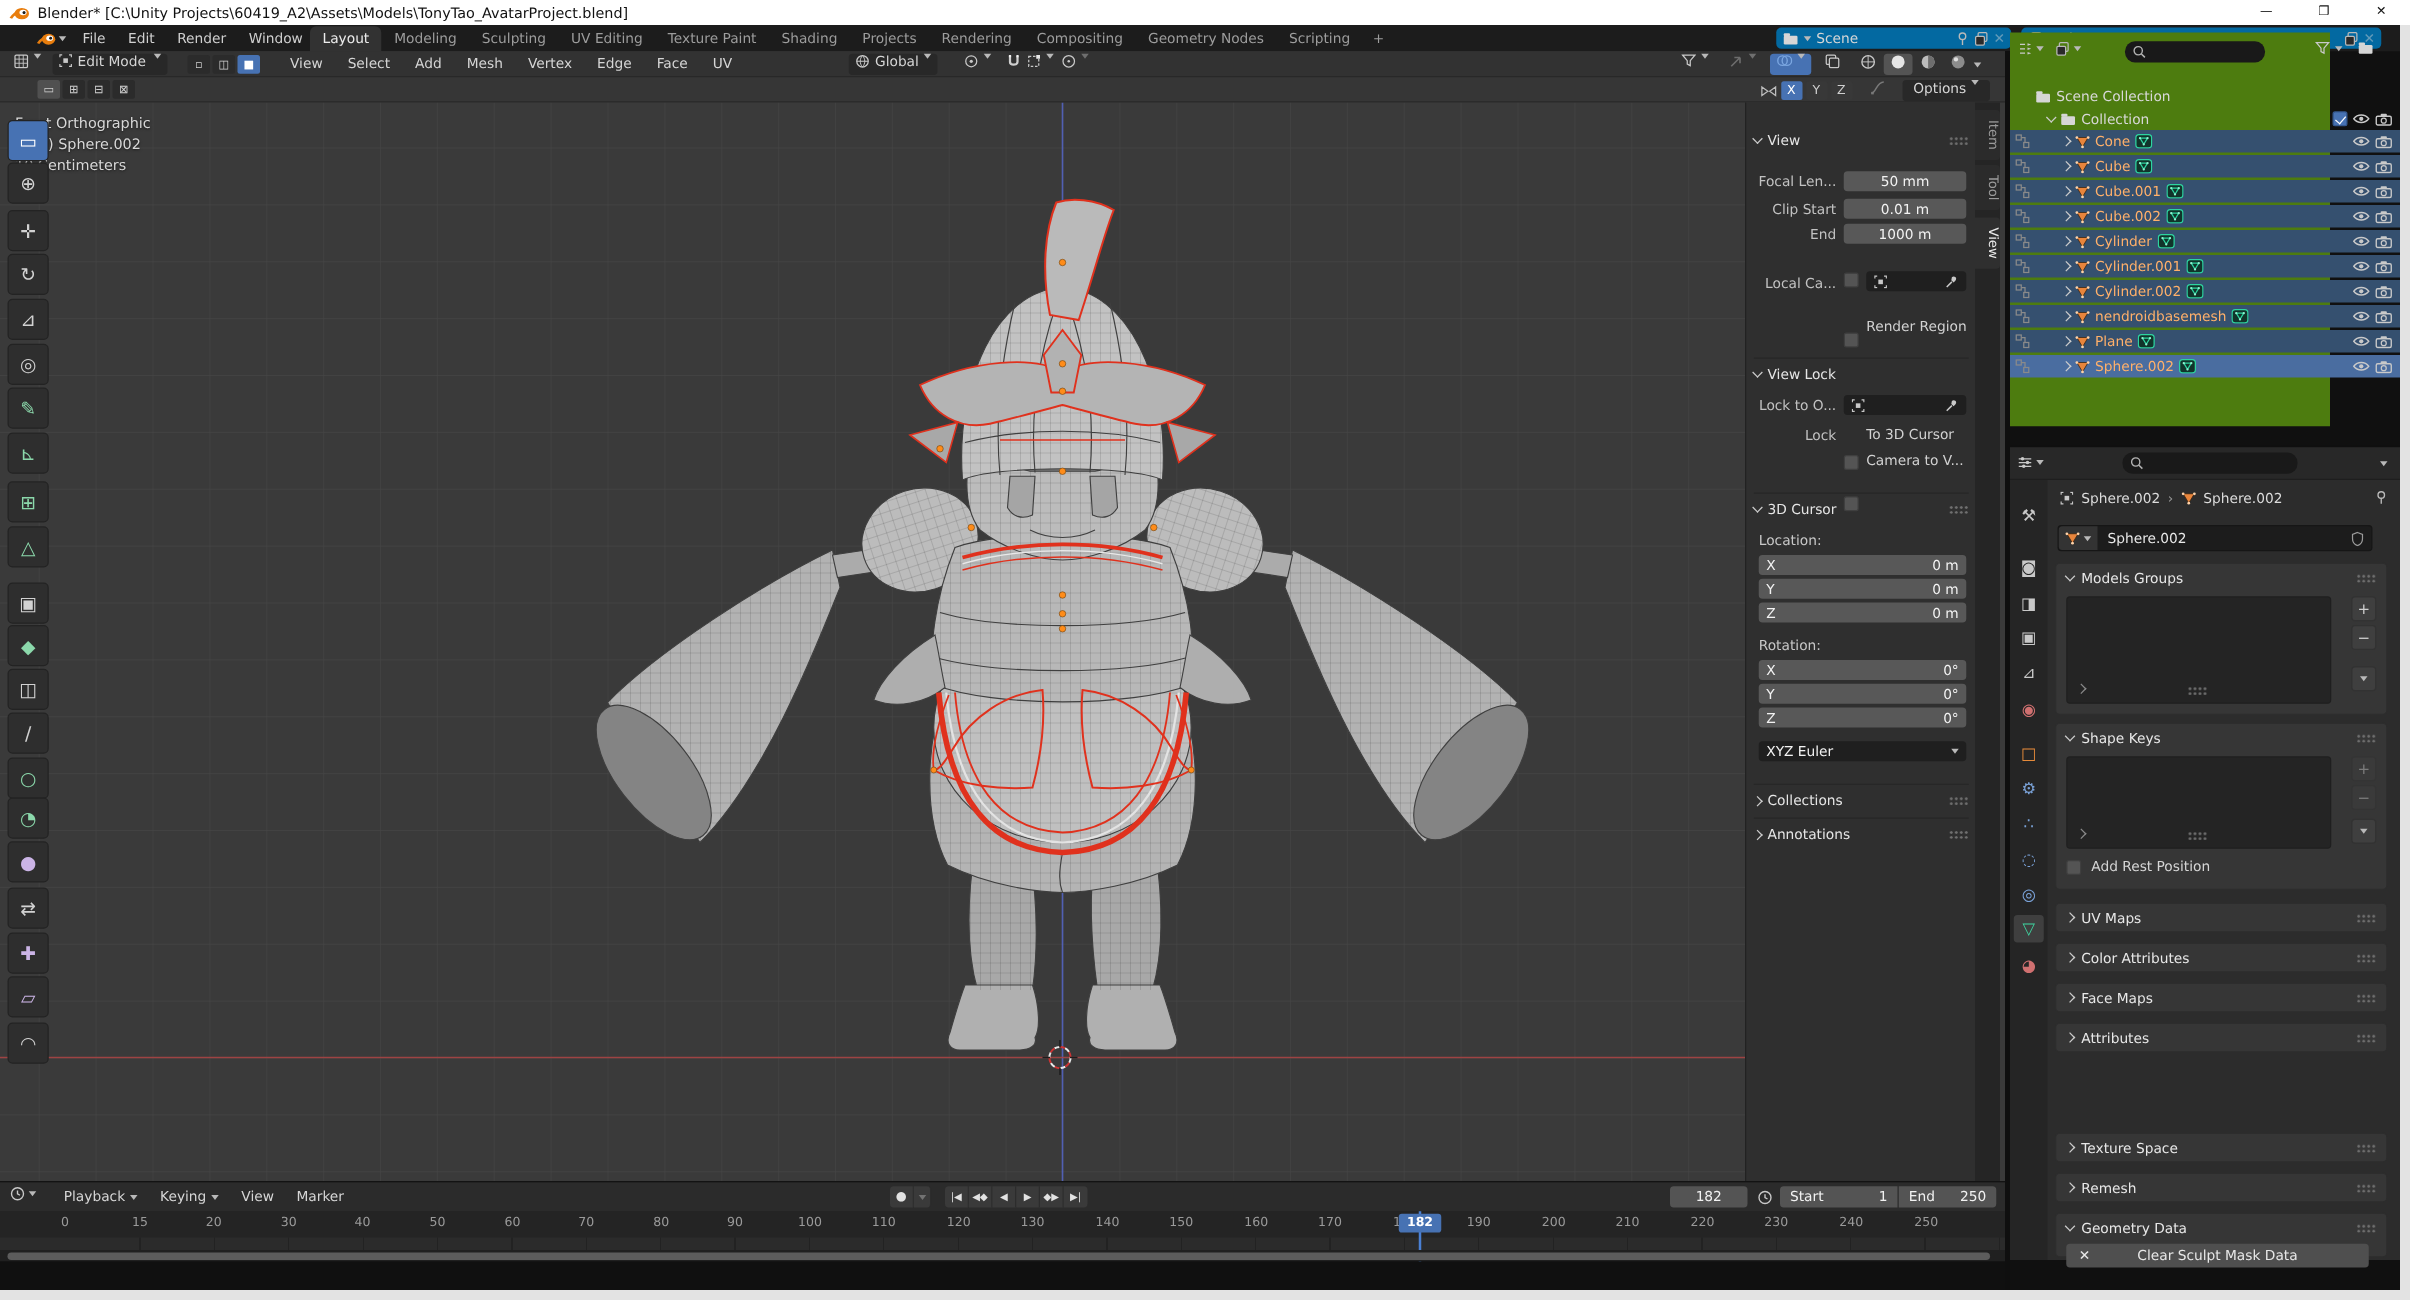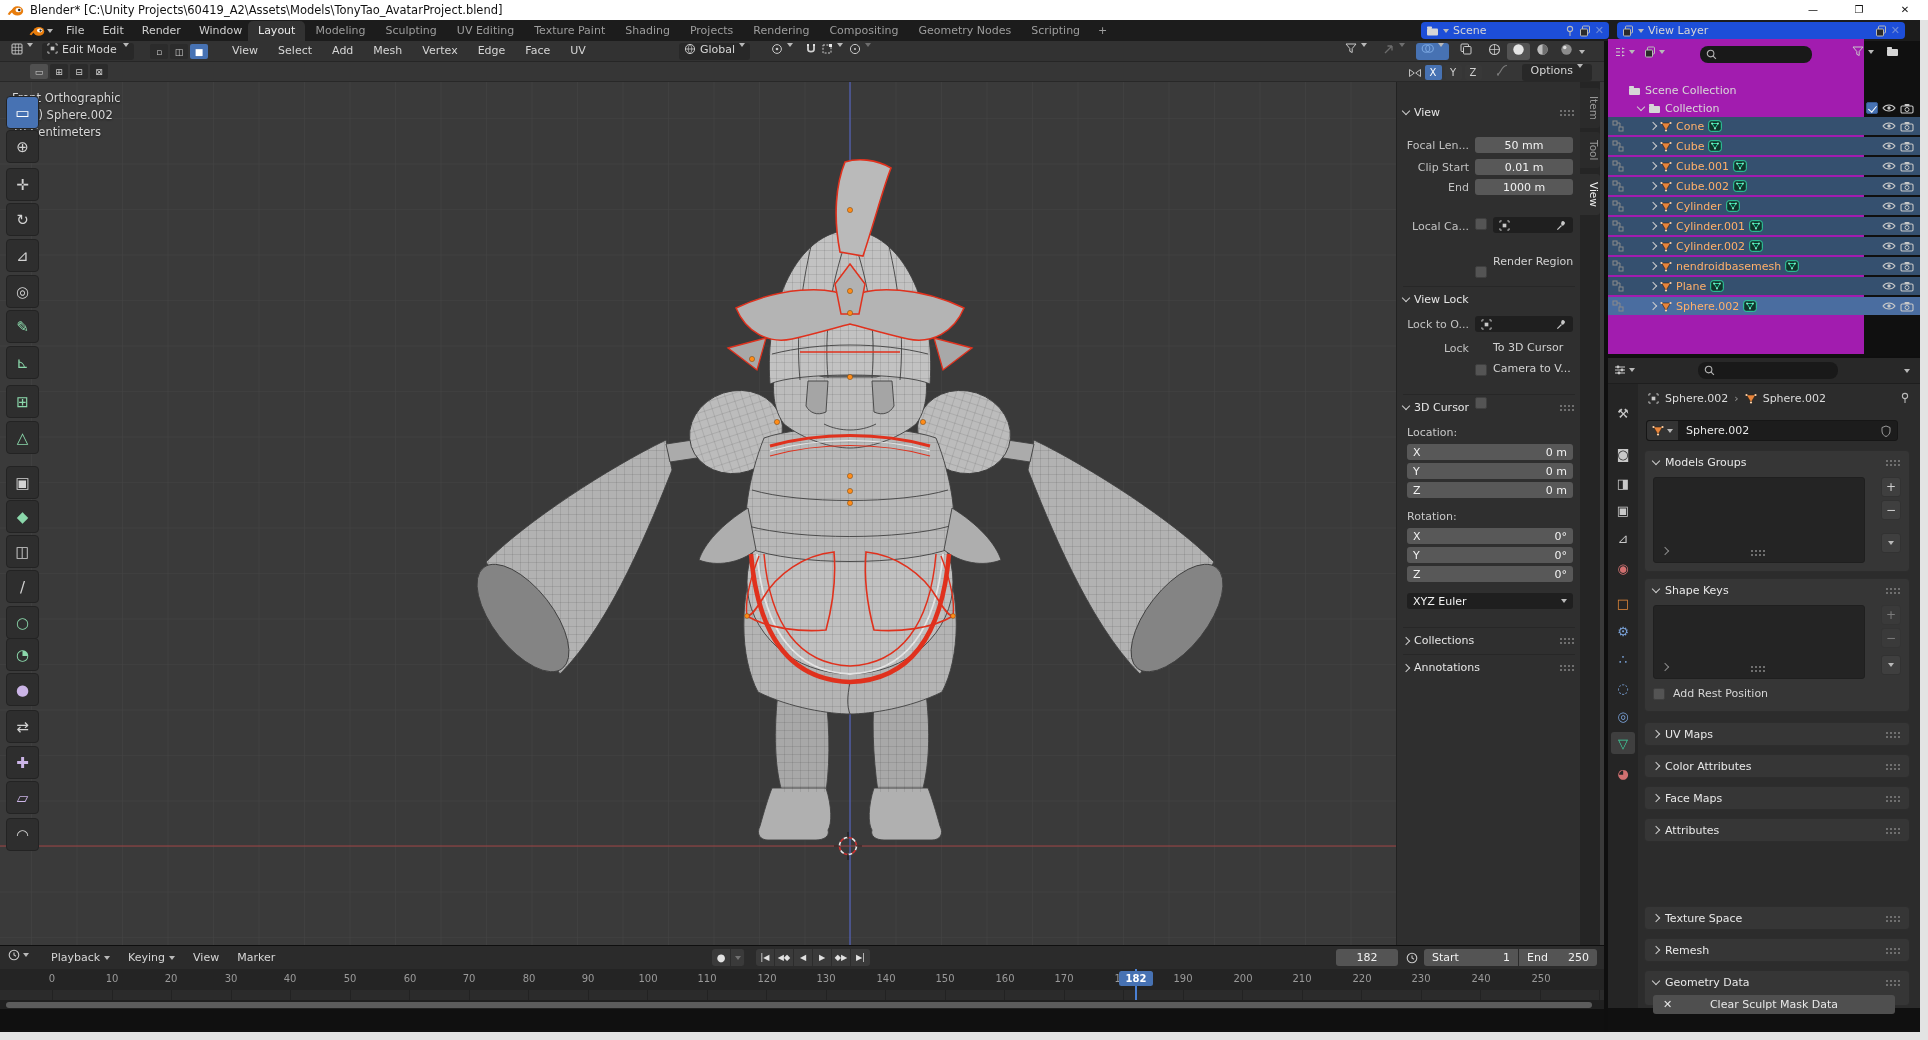--- a/index.html
+++ b/index.html
@@ -16,21 +16,21 @@
   .win-btn{width:46px;height:20px;text-align:center;line-height:20px;font-size:10px;color:#111}
 
   
   .topbar{position:absolute;left:0;top:20px;width:1920px;height:21px;background:#1c1c1c}
   .tb-menus{position:absolute;left:28px;top:0;height:21px;display:flex;align-items:center}
   .menu-item{padding:0 9px;color:#d0d0d0}
   .ws-tabs{position:absolute;left:248px;top:0;height:21px;display:flex;align-items:center}
   .ws-tab{padding:3px 10px 4px;color:#9d9d9d;border-radius:5px 5px 0 0;font-size:11px}
   .ws-tab.active{background:#323232;color:#ececec}
   .ws-add{padding:3px 8px;color:#9d9d9d}
-  .id-block{position:absolute;top:2px;height:17px;display:flex;align-items:center;background:#1d4ed8;
+  .id-block{position:absolute;top:2px;height:17px;display:flex;align-items:center;background:#0369a1;
             border-radius:4px;padding:0 5px;gap:4px;color:#d6d6d6}
   .dim{opacity:.45}
 
   
   .caret{width:0;height:0;border-left:3.5px solid transparent;border-right:3.5px solid transparent;
          border-top:4px solid #b9b9b9;display:inline-block;flex:none}
   .chev{width:6px;height:6px;border-right:1.5px solid #cdcdcd;border-bottom:1.5px solid #cdcdcd;
         display:inline-block;flex:none}
   .chev.d{transform:rotate(45deg);margin-top:-3px}
   .chev.r{transform:rotate(-45deg)}
@@ -75,21 +75,21 @@
   .cb{width:12px;height:12px;background:#545454;border:1px solid #3f3f3f;border-radius:2px;flex:none;position:relative}
   .cb.on{background:#4772b3;border-color:#355890}
   .cb.on::after{content:"";position:absolute;left:3px;top:1px;width:4px;height:7px;
         border-right:1.6px solid #fff;border-bottom:1.6px solid #fff;transform:rotate(40deg)}
   .n-tabs{position:absolute;left:1580px;top:82px;width:20px;height:863px;background:#252525}
   .n-tab{position:absolute;left:0;width:20px;padding:8px 0;writing-mode:vertical-rl;color:#9a9a9a;
          text-align:center;font-size:10.5px;border-radius:0 3px 3px 0;background:#2b2b2b}
   .n-tab.active{background:#2f2f2f;color:#ececec}
 
   
-  .outliner{position:absolute;left:1608px;top:39px;width:256px;height:315px;background:#a21caf}
+  .outliner{position:absolute;left:1608px;top:26px;width:256px;height:315px;background:#4d7c0f}
   .ol-search{position:absolute;left:92px;top:7px;width:112px;height:17px;background:#191919;border-radius:8px;
              display:flex;align-items:center;padding:0 6px;gap:4px}
   .ol-row{position:absolute;left:0;width:312px;height:18px;display:flex;align-items:center;gap:4px;
           padding:0 6px 0 4px;color:#d8d8d8}
   .ol-row.sel{background:#35506f}
   .ol-row.active{background:#4a6da0}
   .ol-name{color:#ffb06a;white-space:nowrap}
   .sp{flex:1}
 
   
@@ -1200,21 +1200,21 @@
         <span style="margin-left:auto">1</span>
       </div>
       <div class="tl-field" style="left:1519px;width:78px;border-radius:0 3px 3px 0">
         <span>End</span>
         <span style="margin-left:auto">250</span>
       </div>
     </div>
 
     <div class="tl-ruler">
       <span class="tick" style="left:52px">0</span>
-      <span class="tick" style="left:112px">10</span>
+      <span class="tick" style="left:112px">15</span>
       <span class="tick" style="left:171px">20</span>
       <span class="tick" style="left:231px">30</span>
       <span class="tick" style="left:290px">40</span>
       <span class="tick" style="left:350px">50</span>
       <span class="tick" style="left:410px">60</span>
       <span class="tick" style="left:469px">70</span>
       <span class="tick" style="left:529px">80</span>
       <span class="tick" style="left:588px">90</span>
       <span class="tick" style="left:648px">100</span>
       <span class="tick" style="left:707px">110</span>

